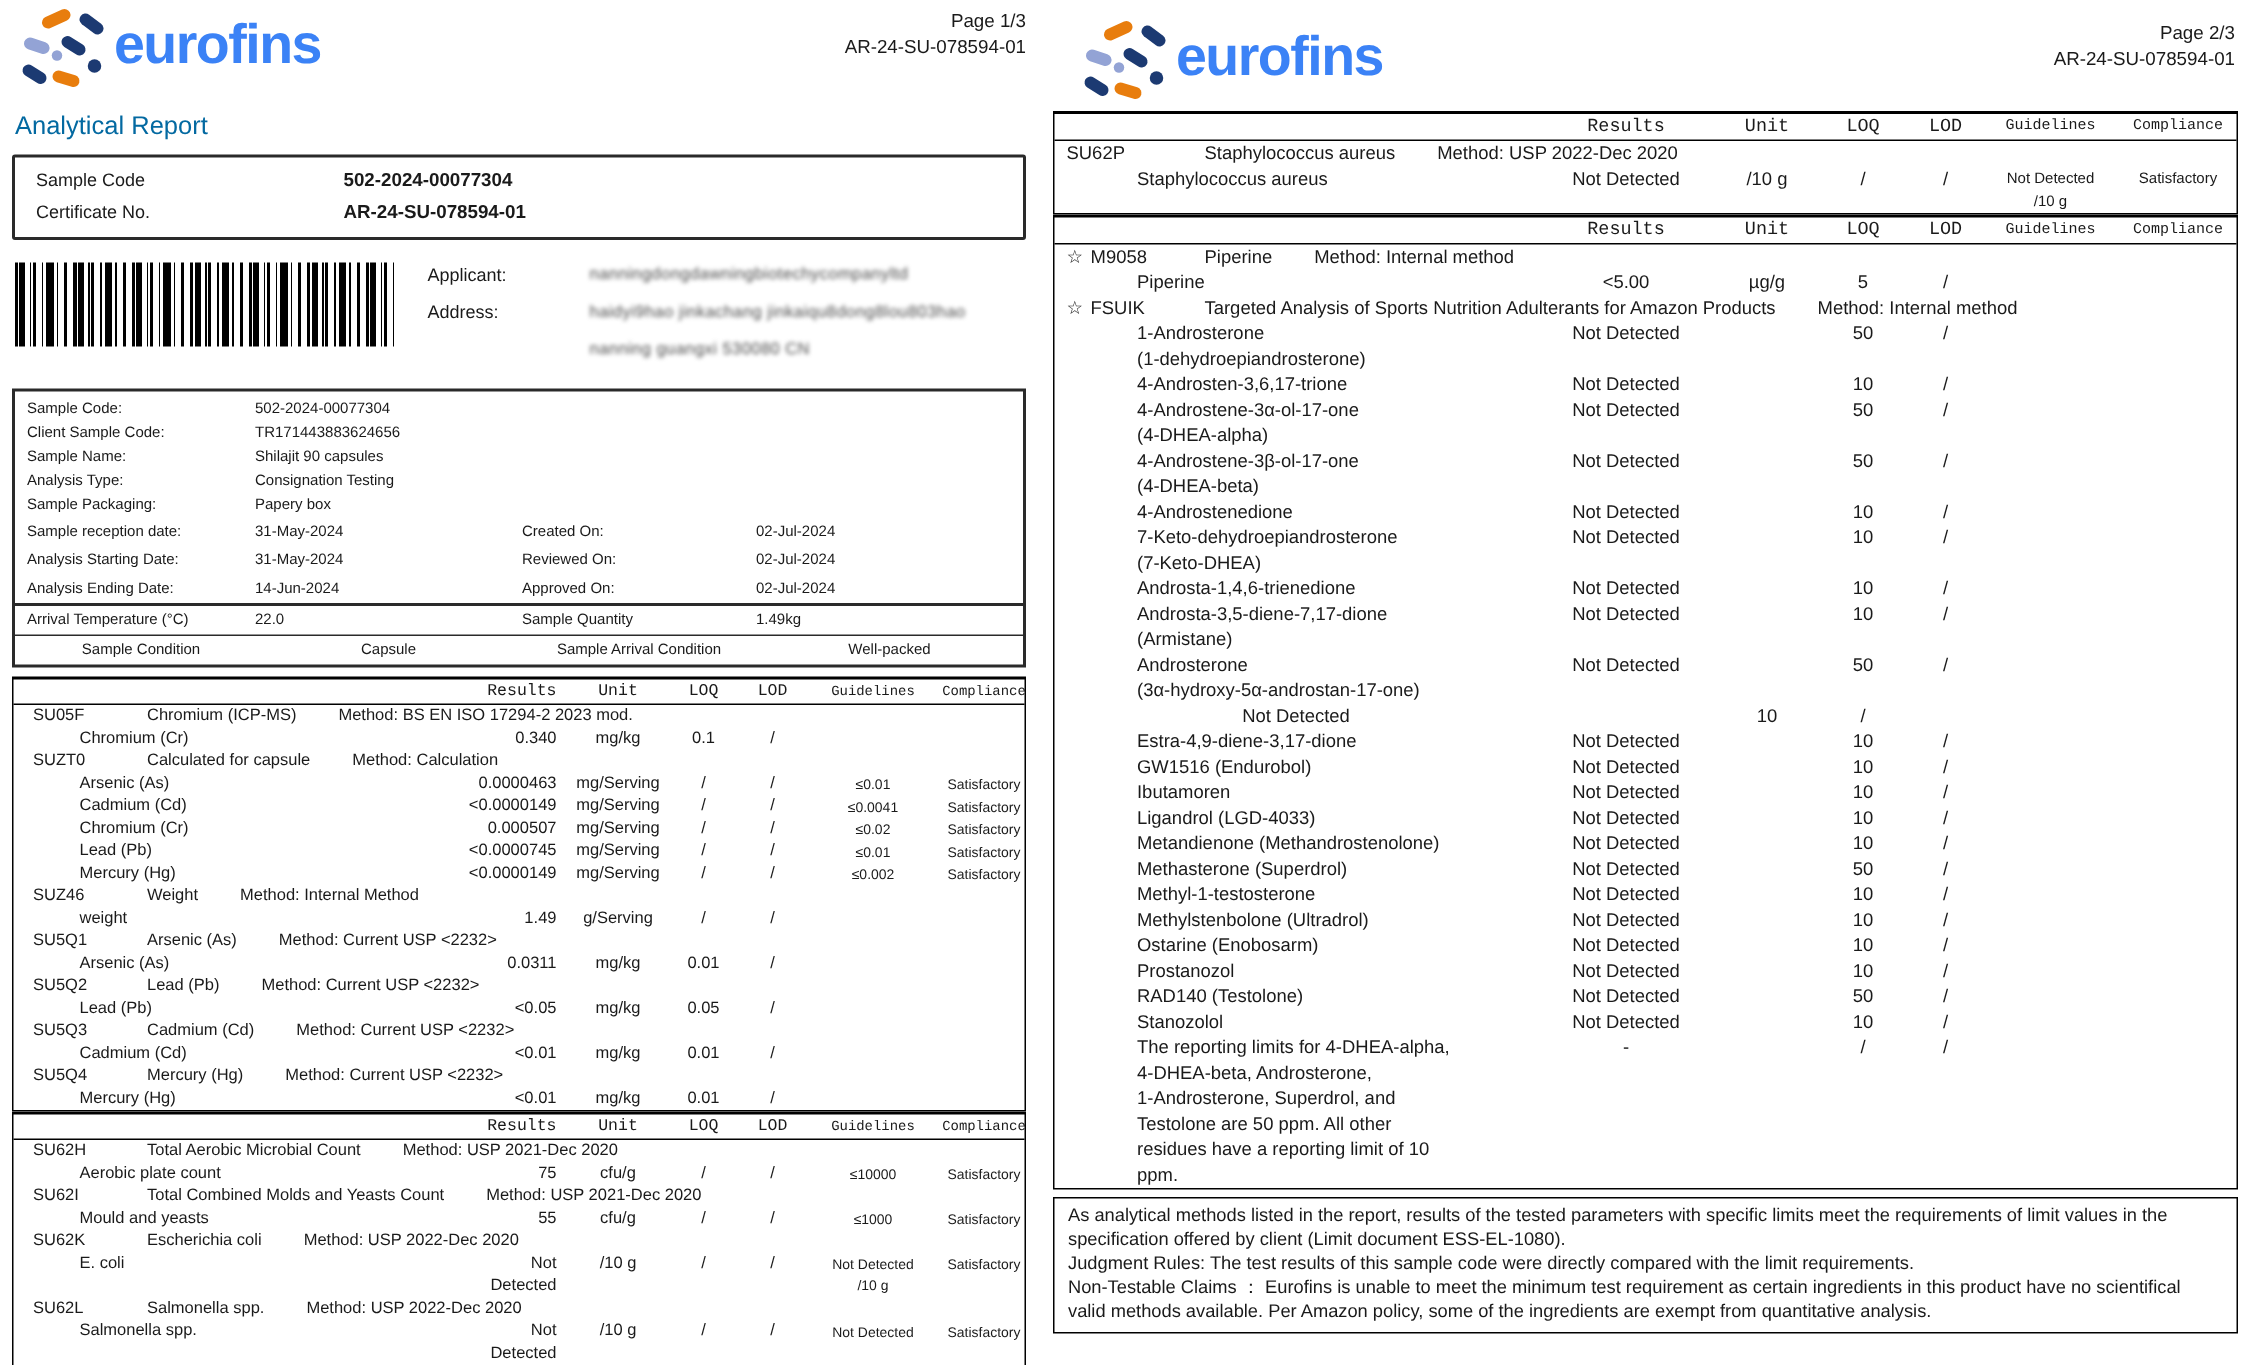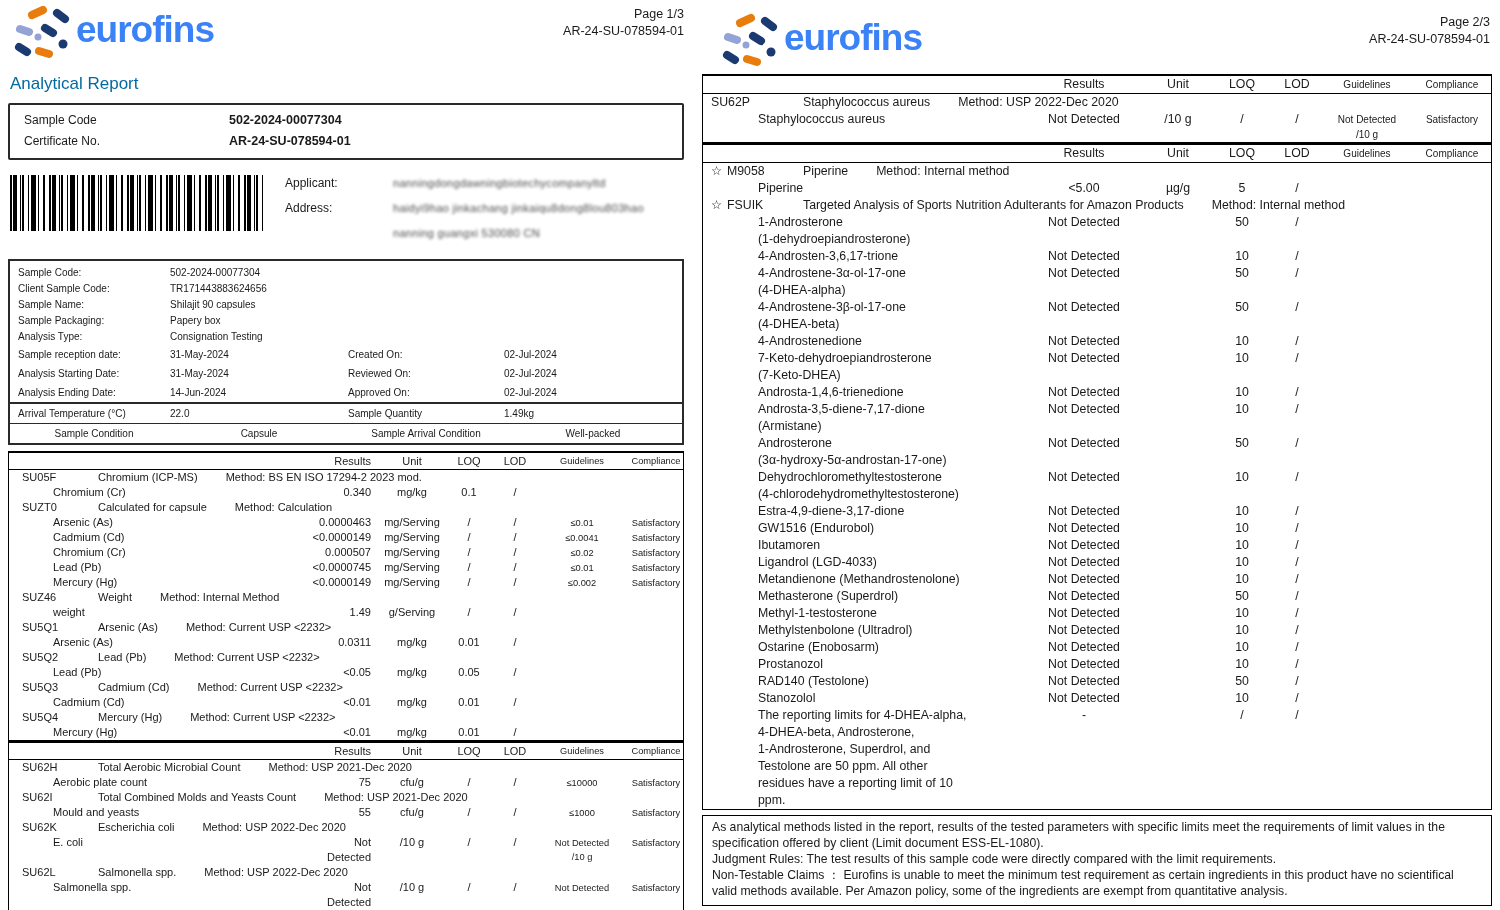--- a/index.html
+++ b/index.html
@@ -40,21 +40,21 @@
   .inf2 { display:grid; grid-template-columns:152px 178px 156px auto; padding:3px 0 3px 8px; line-height:13px; }
   .inf-top { padding-top:5px; }
   .sep-thick { border-top:2.5px solid #2a2a2a; }
   .sep-thin  { border-top:1.5px solid #2a2a2a;text-align:center; }
 
   
   .rtable { border:1.5px solid #000; border-top:2.5px solid #000; background:#fff; }
   .grid { display:grid; }
   .gl .grid { grid-template-columns:300px 70px 66px 48px 44px 90px 58px; }
   .gr .grid { grid-template-columns:322px 118px 70px 58px 52px 88px 82px; }
-  .thead { border-bottom:1.6px solid #000; font-weight:normal; }
+  .thead { border-bottom:1.6px solid #000; font-weight:normal;font-family:Liberation Mono, monospace; }
   .gl .thead { height:17px; font-size:11px; line-height:16px; }
   .gr .thead { height:18px; font-size:12.3px; line-height:17px; }
   .c { text-align:center; }
   .c.name { text-align:left; }
   .gl .sec, .gl .trow > .c { font-size:11px; line-height:15px; }
   .gr .sec, .gr .trow > .c { font-size:12.3px; line-height:17px; }
   .sec { display:flex; align-items:baseline; }
   .gl .sec .code { padding-left:13px; width:89px; flex:none; }
   .gr .sec .code { padding-left:8px;  width:100px; flex:none; }
   .sec .smethod { margin-left:28px; }
@@ -136,26 +136,26 @@
         </div>
         <div class="inf1">
           <span>Client Sample Code:</span>
           <span>TR171443883624656</span>
         </div>
         <div class="inf1">
           <span>Sample Name:</span>
           <span>Shilajit 90 capsules</span>
         </div>
         <div class="inf1">
+          <span>Analysis Type:</span>
+          <span>Consignation Testing</span>
+        </div>
+        <div class="inf1">
           <span>Sample Packaging:</span>
           <span>Papery box</span>
-        </div>
-        <div class="inf1">
-          <span>Analysis Type:</span>
-          <span>Consignation Testing</span>
         </div>
         <div class="inf2">
           <span>Sample reception date:</span>
           <span>31-May-2024</span>
           <span>Created On:</span>
           <span>02-Jul-2024</span>
         </div>
         <div class="inf2">
           <span>Analysis Starting Date:</span>
           <span>31-May-2024</span>
@@ -631,24 +631,20 @@
               <div>(3α-hydroxy-5α-androstan-17-one)</div>
             </div>
             <div class="c c-results">Not Detected</div>
             <div class="c c-unit"></div>
             <div class="c c-loq">50</div>
             <div class="c c-lod">/</div>
             <div class="c c-guidelines"></div>
             <div class="c c-compliance"></div>
           </div>
           <div class="trow grid">
-            <div class="c name">
-              <div>Dehydrochloromethyltestosterone</div>
-              <div>(4-chlorodehydromethyltestosterone)</div>
-            </div>
             <div class="c c-results">Not Detected</div>
             <div class="c c-unit"></div>
             <div class="c c-loq">10</div>
             <div class="c c-lod">/</div>
             <div class="c c-guidelines"></div>
             <div class="c c-compliance"></div>
           </div>
           <div class="trow grid">
             <div class="c name">
               <div>Estra-4,9-diene-3,17-dione</div>

